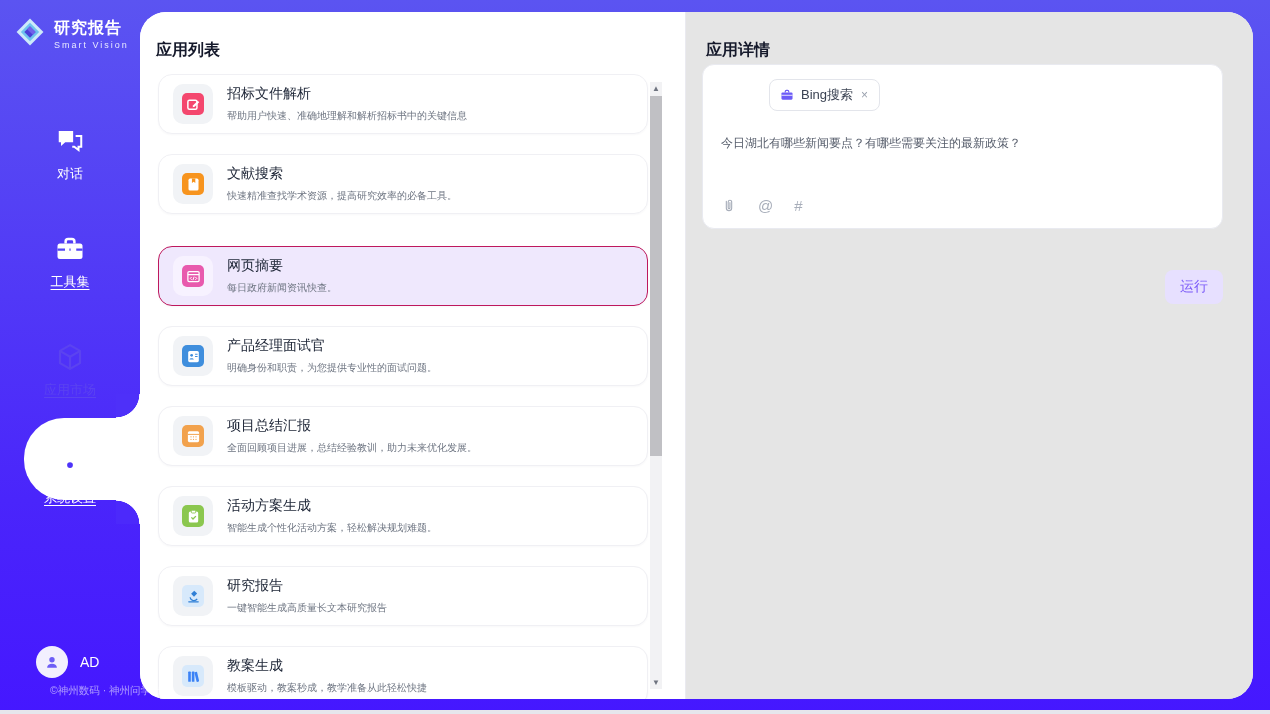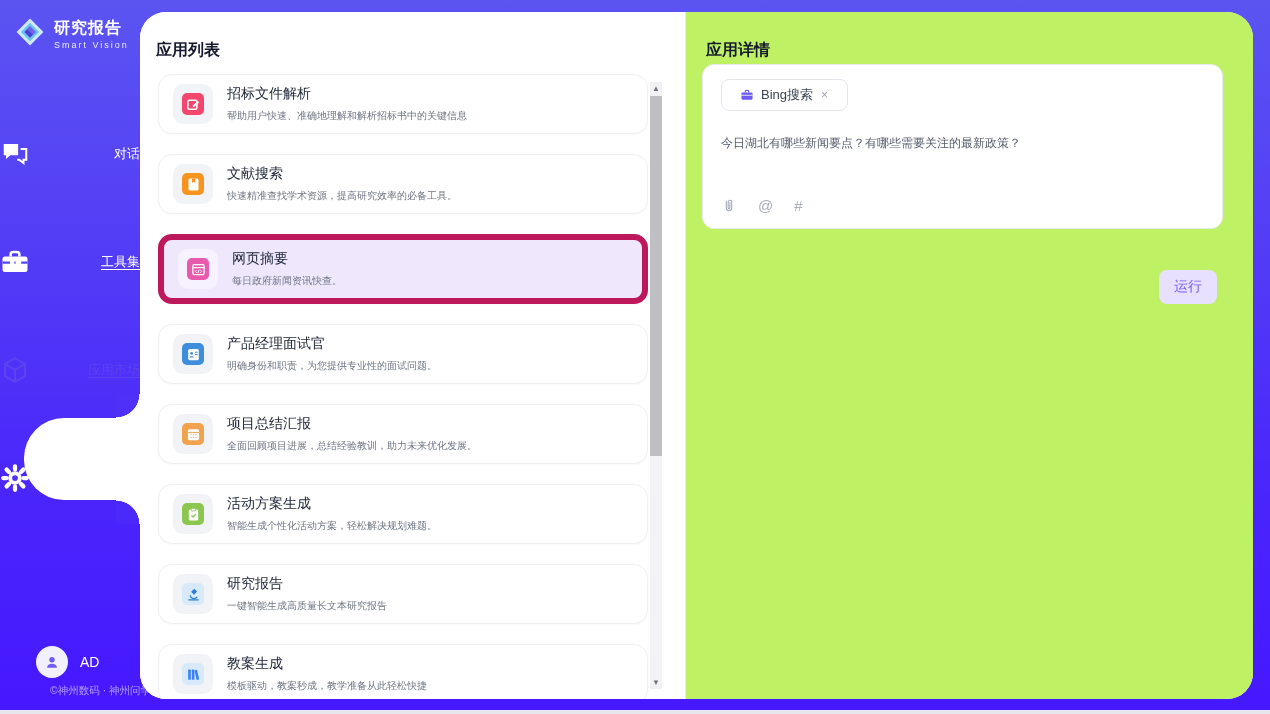--- a/index.html
+++ b/index.html
@@ -7,54 +7,54 @@
     font-family:"Liberation Sans","DejaVu Sans",sans-serif; }
   body { position:relative;
     background:linear-gradient(180deg,#5b54f1 0%,#4a25fb 70%,#4517ff 100%); }
 
   
   .sidebar { position:absolute; left:0; top:0; width:140px; height:714px; z-index:3; }
   .brand { display:flex; align-items:center; gap:8px; padding:16px 0 0 14px; }
   .brand-text .bn { color:#fff; font-weight:bold; font-size:16px; letter-spacing:1px; }
   .brand-text .bs { color:#e8e9ff; font-size:9px; letter-spacing:2px; margin-top:1px; }
   .nav { position:absolute; top:100px; left:0; width:140px; }
-  .nav-item { position:relative; height:108px; display:flex; flex-direction:row;
-    align-items:center; justify-content:space-between; gap:9px; cursor:pointer; z-index:2; }
+  .nav-item { position:relative; height:108px; display:flex; flex-direction:column;
+    align-items:center; justify-content:center; gap:9px; cursor:pointer; z-index:2; }
   .nav-item .nlabel { color:#fff; font-size:13px; }
   .nav-item .nlabel.u { text-decoration:underline; text-underline-offset:3px; }
   .nav-item.active .nlabel { color:#5b43f0; }
   .bubble { position:absolute; left:24px; right:0; top:418px; height:82px;
     background:#fff; border-radius:40px 0 0 40px; z-index:1; }
   .bubble::before { content:""; position:absolute; right:0; top:-24px; width:24px; height:24px;
     background:radial-gradient(circle 24px at 0 0,#4e30f9 0 23px,#fff 23.6px); }
   .bubble::after { content:""; position:absolute; right:0; bottom:-24px; width:24px; height:24px;
     background:radial-gradient(circle 24px at 0 100%,#4c29fb 0 23px,#fff 23.6px); }
   .user-row { position:absolute; left:36px; top:646px; display:flex; align-items:center; gap:12px; }
   .avatar { width:32px; height:32px; border-radius:50%; background:#f2effe;
     display:flex; align-items:center; justify-content:center; }
   .user-name { color:#fff; font-size:14px; }
   .copyright { position:absolute; left:8px; top:684px; width:132px;
     color:rgba(255,255,255,.55); font-size:10.5px; white-space:nowrap;margin-left:42px; }
 
   
   .content { position:absolute; left:140px; top:12px; right:17px; bottom:15px;
     background:#fff; border-radius:26px; overflow:hidden; display:flex; z-index:2; }
   .list-pane { position:relative; width:545px; background:#fff; flex:none; }
-  .detail-pane { position:relative; flex:1; background:#bef264; border-left:1px solid #eaeaf0; }
+  .detail-pane { position:relative; flex:1; background:#e5e5e5; border-left:1px solid #eaeaf0; }
   .pane-title { font-size:16px; font-weight:bold; color:#15192b; }
   .list-pane .pane-title { position:absolute; left:16px; top:28px; }
   .detail-pane .pane-title { position:absolute; left:20px; top:28px; }
 
   
   .cards { position:absolute; left:18px; top:62px; width:490px; display:flex;
     flex-direction:column; gap:20px; }
   .card { display:flex; align-items:center; gap:14px; min-height:59px; padding:9px 14px;
     background:#fff; border:1px solid #f0f0f4; border-radius:14px;
     box-shadow:0 1px 2px rgba(30,30,60,.03); cursor:pointer; }
-  .card.selected { background:#efe8fd; border:6px solid #be185d; }
+  .card.selected { background:#efe8fd; border:1px solid #be185d;margin-top:12px; }
   .app-icon-wrap { width:40px; height:40px; border-radius:10px; background:#f1f3f6;
     display:flex; align-items:center; justify-content:center; flex:none; }
   .card.selected .app-icon-wrap { background:#f7f2ff; }
   .app-icon { width:22px; height:22px; border-radius:5px;
     display:flex; align-items:center; justify-content:center; }
   .app-icon svg { width:15px; height:15px; display:block; }
   .card-text { min-width:0; }
   .card-title { font-size:14px; font-weight:normal; color:#202839; }
   .card-desc { font-size:10px; color:#6e7582; margin-top:6px; white-space:nowrap; }
 
@@ -63,30 +63,30 @@
     background:#f2f2f4; }
   .sb-arrow { position:absolute; left:0; width:12px; height:13px; color:#6f7480;
     font-size:8px; line-height:13px; text-align:center; cursor:pointer; }
   .sb-up { top:0; } .sb-down { bottom:0; }
   .sb-thumb { position:absolute; left:0; top:14px; width:12px; height:360px;
     background:#c0c0c4; cursor:grab; }
 
   
   .detail-card { position:absolute; left:16px; right:30px; top:52px; height:165px;
     background:#fff; border:1px solid #e9eaf0; border-radius:12px; padding:14px 18px; }
-  .tag { display:inline-flex; align-items:center; gap:7px; padding:6px 18px;
-    border:1px solid #e3e5eb; border-radius:8px; background:#fff; cursor:default; }
+  .tag { display:inline-flex; align-items:center; gap:7px; padding:6px 10px;
+    border:1px solid #e3e5eb; border-radius:8px; background:#fff; cursor:default;margin-left:48px; }
   .tag-label { font-size:13px; color:#3a4252; }
   .tag-close { color:#9aa1ae; font-size:12px; cursor:pointer; padding:0 1px; }
   .query { margin-top:24px; font-size:12px; color:#565d6b; }
   .dc-toolbar { position:absolute; left:18px; bottom:14px; display:flex;
     align-items:center; gap:21px; color:#a8aeba; }
   .dc-toolbar .txt-ic { font-size:15px; cursor:pointer; }
   .dc-toolbar .svg-ic { cursor:pointer; display:flex; }
-  .run-row { position:absolute; right:36px; top:258px; }
+  .run-row { position:absolute; right:30px; top:258px; }
   .run-btn { background:#e7e0ff; color:#7b5af8; border:none; font-size:14px;
     font-family:inherit; padding:8px 15px; border-radius:8px; cursor:pointer; }
 
   .bottom-strip { position:absolute; left:0; bottom:0; width:1270px; height:4px;
     background:#e6e6ec; z-index:5; }
 </style>
 </head>
 <body>
 
 <div class="sidebar">

